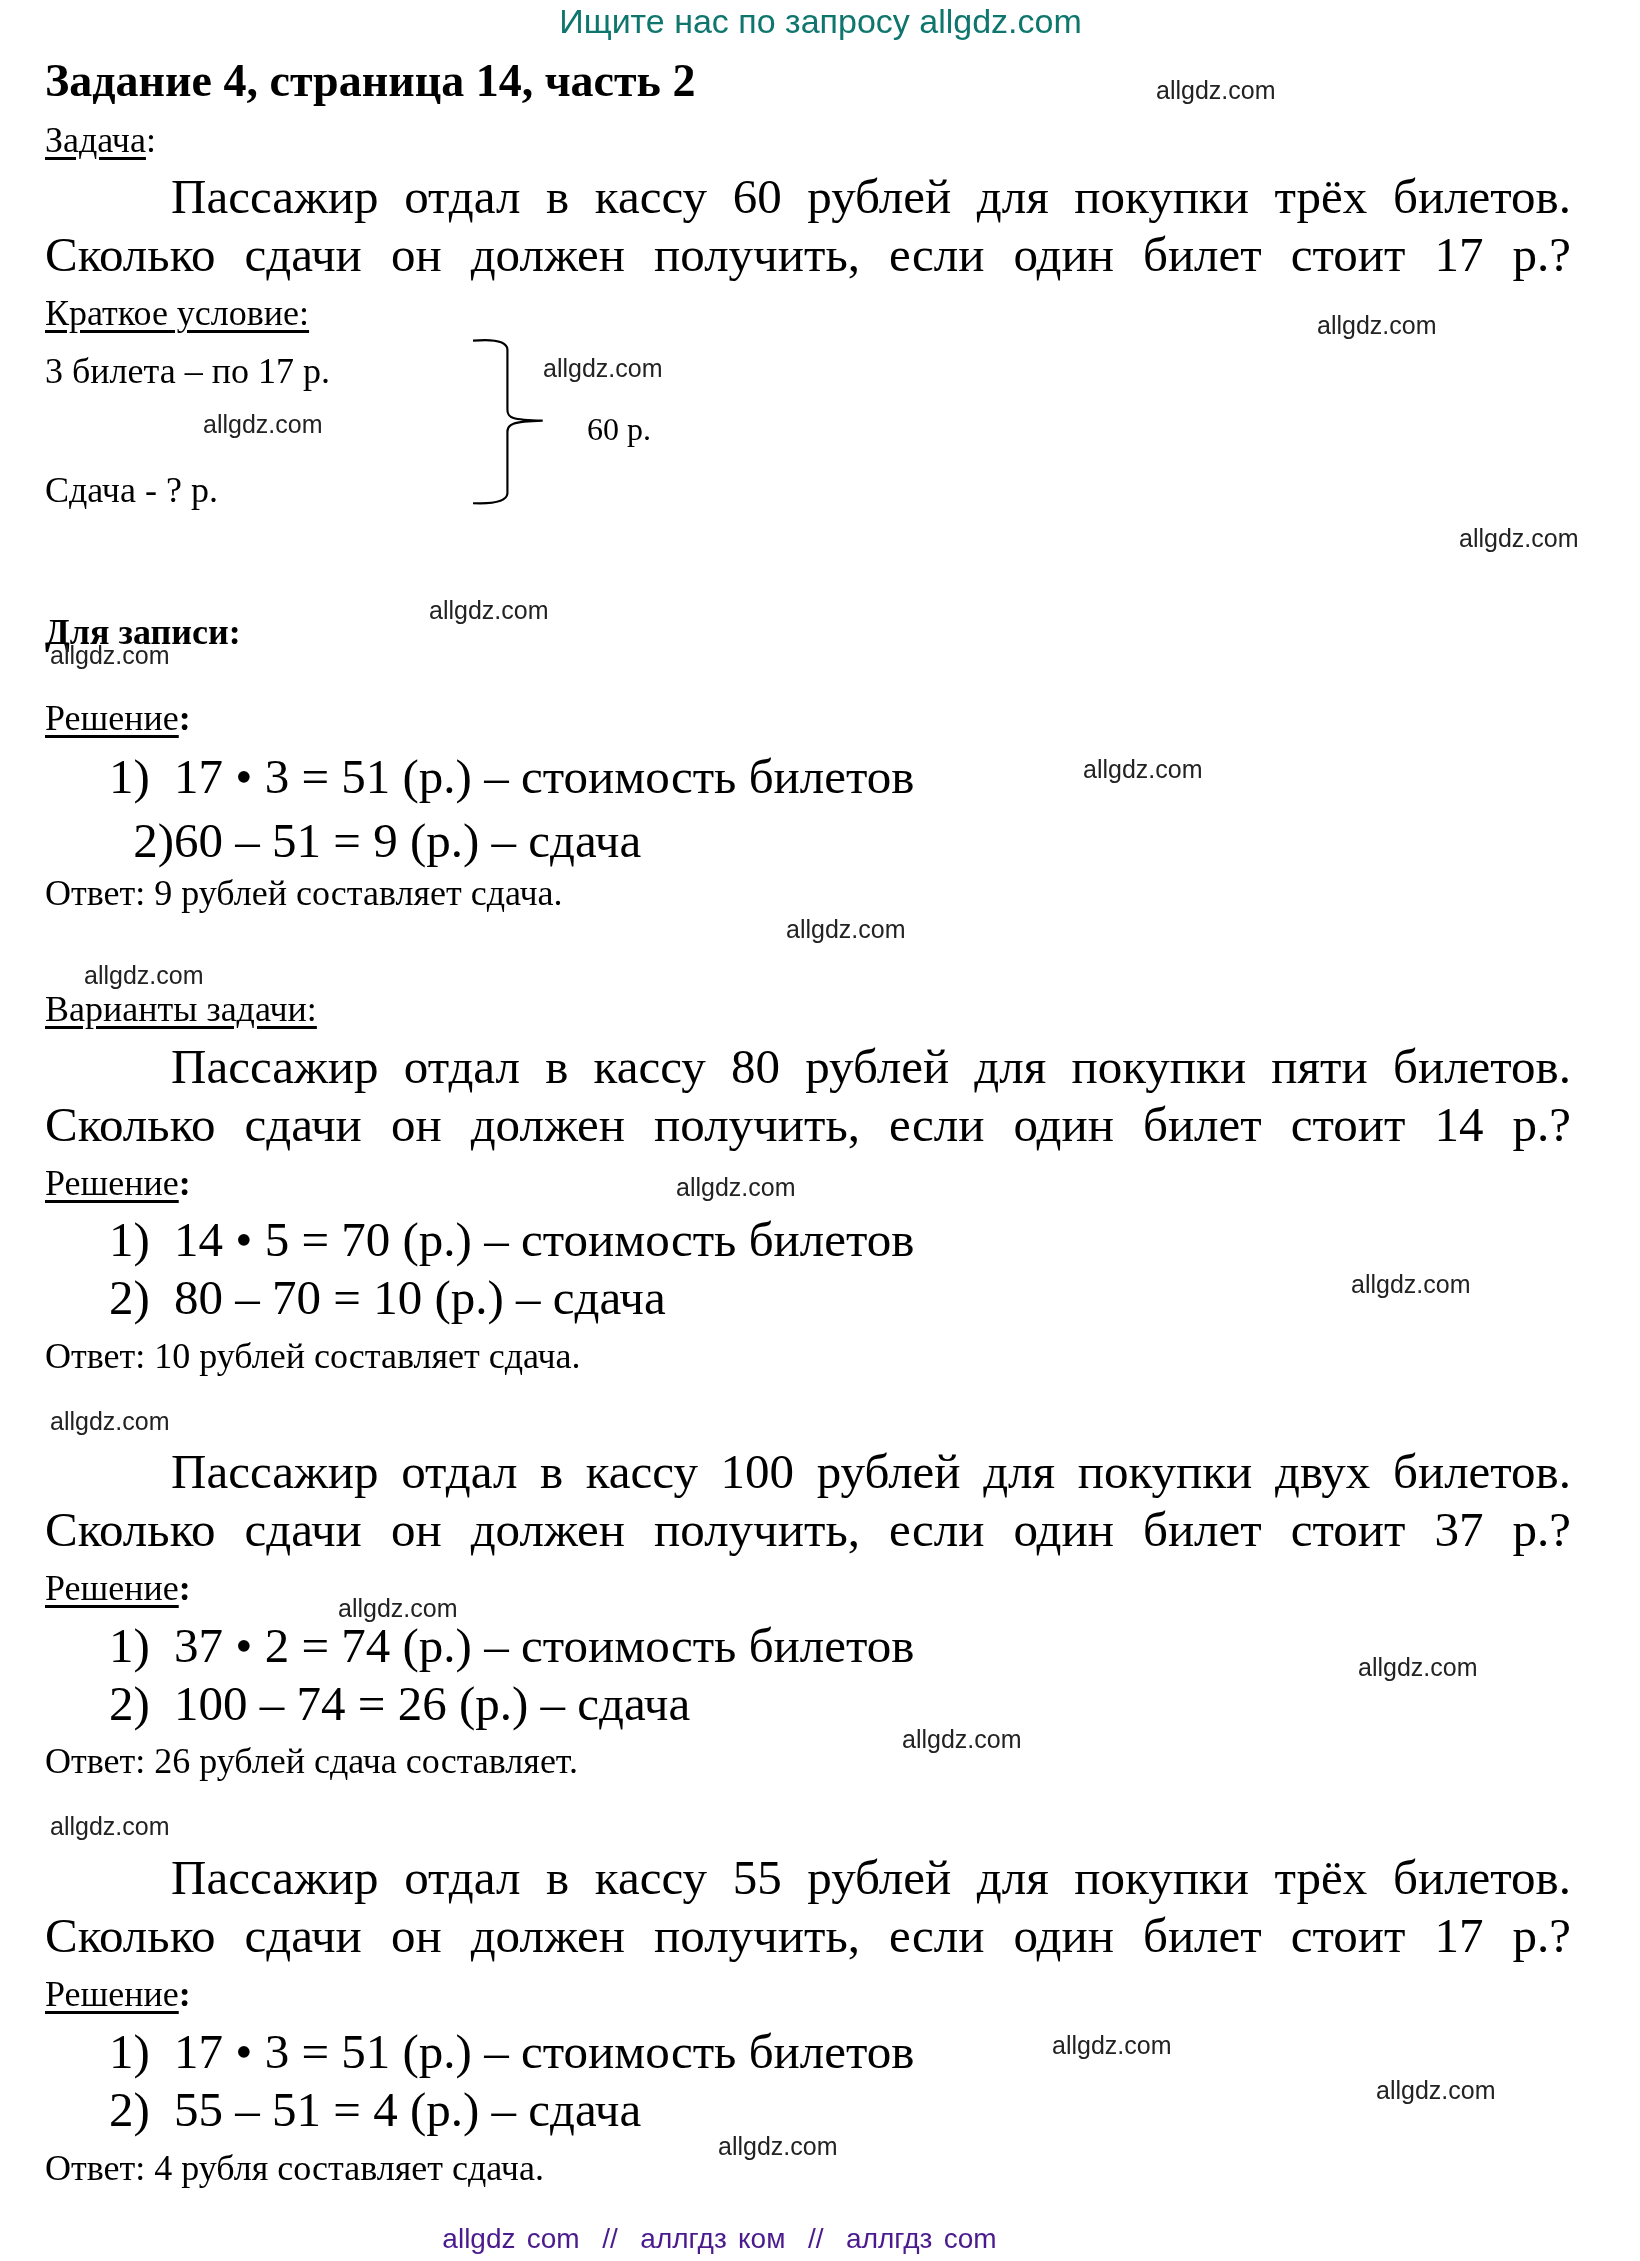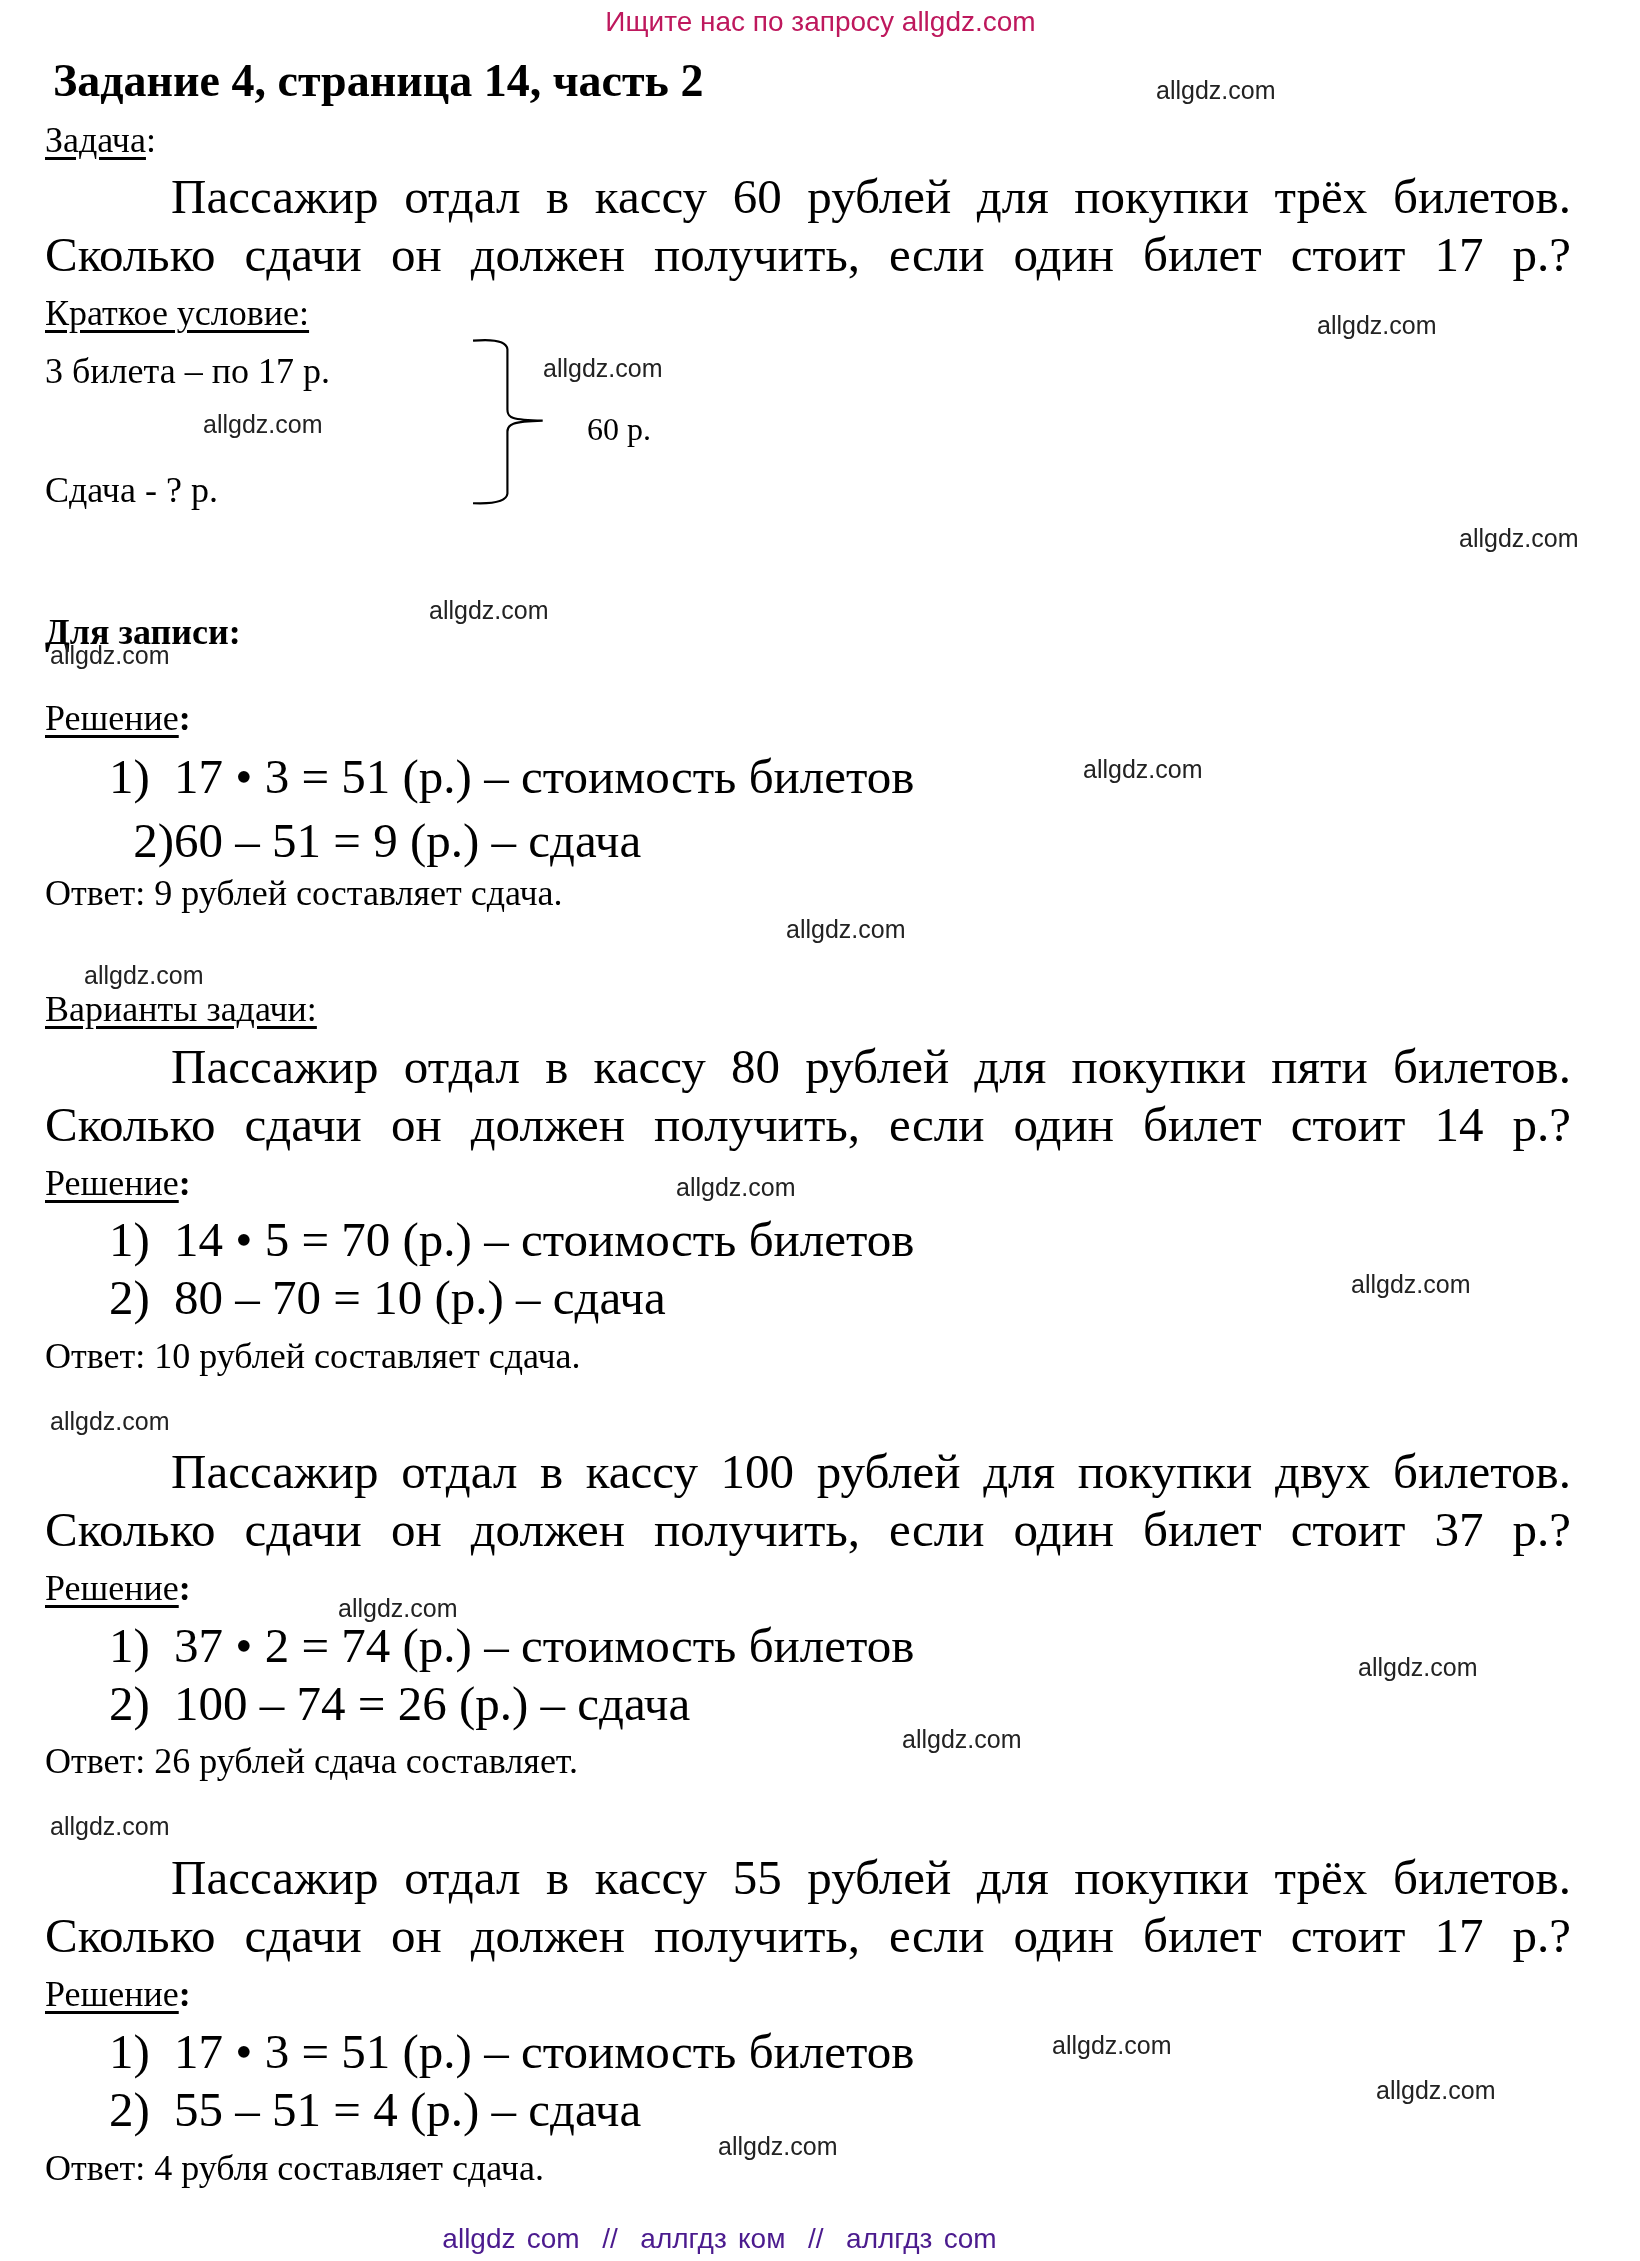--- a/index.html
+++ b/index.html
@@ -8,23 +8,23 @@
   .sans { font-family: "Liberation Sans", "DejaVu Sans", sans-serif; }
   .abs { position: absolute; white-space: nowrap; }
   .line { position: absolute; left: 45px; font-size: 36px; line-height: 58px; height: 58px; white-space: nowrap; }
   .just { position: absolute; left: 45px; width: 1526px; font-size: 49px; line-height: 58px; text-align: justify; text-align-last: justify; white-space: normal; }
   .just.first { text-indent: 126px; }
   .u { text-decoration: underline; text-decoration-thickness: 2.6px; text-underline-offset: 5.2px; }
   .bold { font-weight: bold; margin-top: 28px; }
   .step { position: absolute; left: 109px; font-size: 49px; line-height: 58px; white-space: nowrap; }
   .step .num { display: inline-block; width: 65px; }
   .wm { position: absolute; font-size: 25px; line-height: 29px; color: #222; white-space: nowrap; }
-  .header { position: absolute; top: 3.5px; left: 0; width: 1641px; text-align: center; font-size: 28px; line-height: 35px; color: #be185d; }
+  .header { position: absolute; top: 3.5px; left: 0; width: 1641px; text-align: center; font-size: 34px; line-height: 35px; color: #0f766e; }
   .footer { position: absolute; top: 2221px; left: 0; width: 1439px; text-align: center; font-size: 28px; line-height: 35px; color: #4b1b8e; word-spacing: 3.5px; }
-  .title { position: absolute; left: 45px; top: 52px; font-size: 46px; line-height: 57px; font-weight: bold; white-space: nowrap; margin-left: 8px; }
+  .title { position: absolute; left: 45px; top: 52px; font-size: 46px; line-height: 57px; font-weight: bold; white-space: nowrap; }
   .brace { position: absolute; left: 467px; top: 335px; }
 </style>
 </head>
 <body>
 
 <div class="header sans">Ищите нас по запросу allgdz.com</div>
 
 <div class="title serif">Задание 4, страница 14, часть 2</div>
 
 <div class="line serif" style="top:111px;"><span class="u">Задача</span><span>:</span></div>

